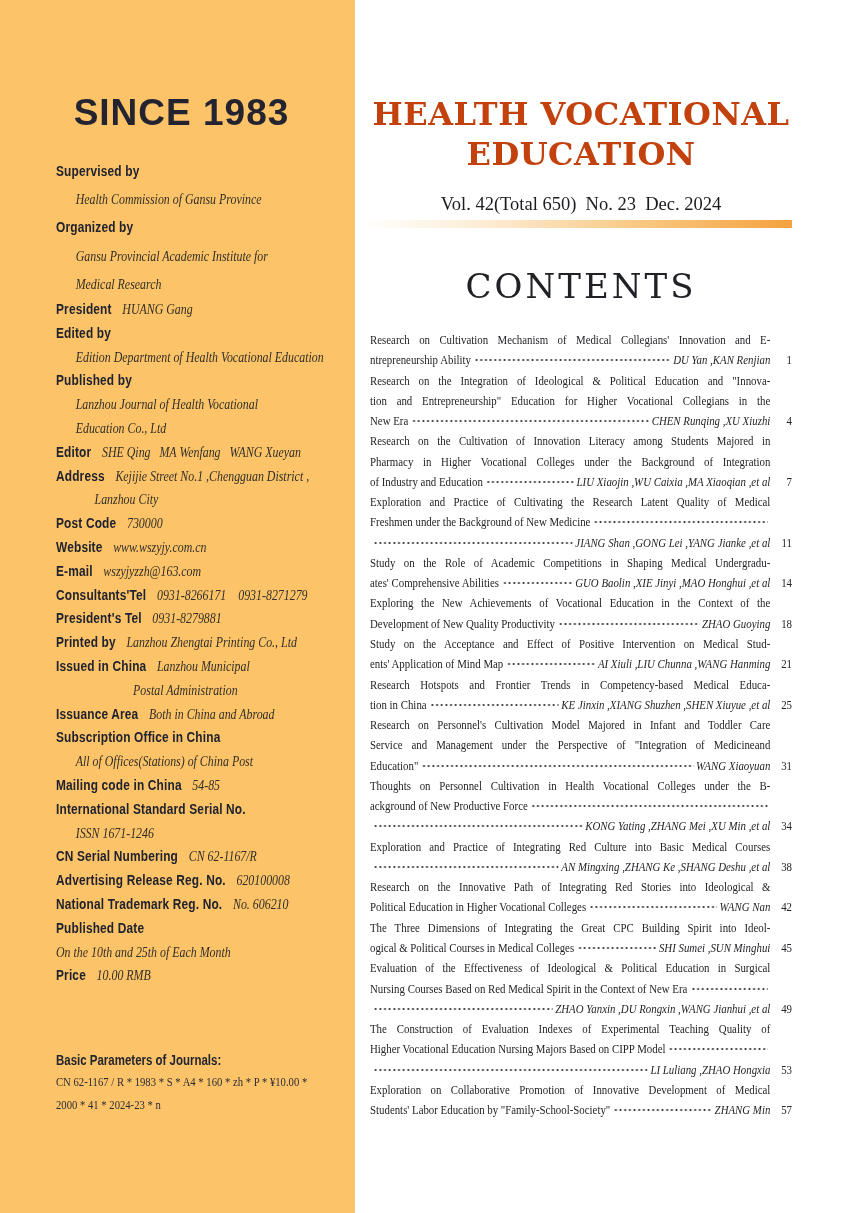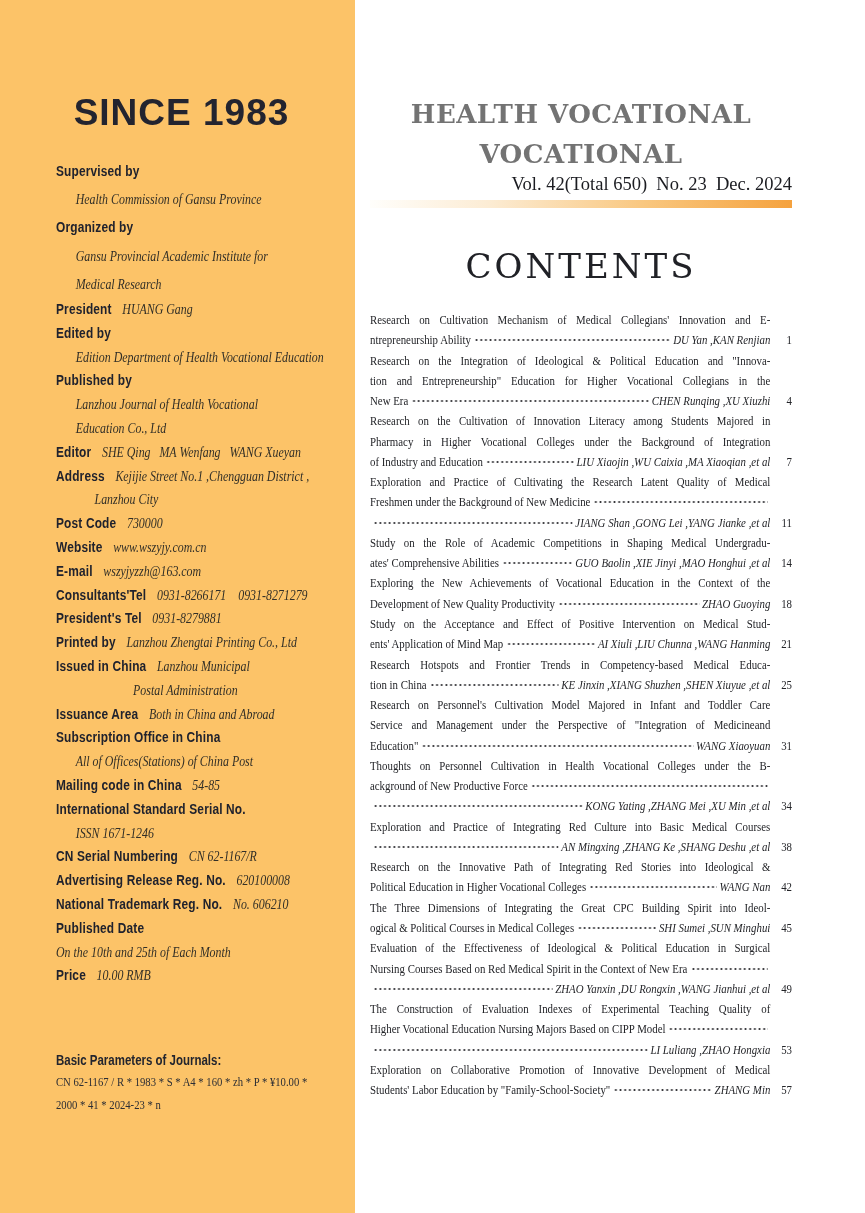--- a/index.html
+++ b/index.html
@@ -22,22 +22,22 @@
   .sb-value.after{margin-left:13px;}
   .sb-footer{margin-top:62px;}
   .sb-footer .flabel{font-family:"Liberation Sans",sans-serif;font-weight:700;
                      font-size:14px;line-height:21px;color:#23252e;}
   .sb-footer .fparam{font-family:"Liberation Serif",serif;font-size:13px;
                      line-height:22.5px;color:#2b2d34;white-space:pre;}
 
   
   .main{position:absolute;left:370px;top:0;width:422px;}
   .j-title{margin-top:94px;text-align:center;font-family:"DejaVu Serif",serif;
-           font-weight:700;font-size:26px;line-height:40px;letter-spacing:.5px;color:#737373;}
-  .issue{text-align:right;font-size:18.5px;line-height:20px;
+           font-weight:700;font-size:32px;line-height:40px;letter-spacing:.5px;color:#c2410c;}
+  .issue{margin-top:20px;text-align:center;font-size:18.5px;line-height:20px;
          color:#1b1c21;white-space:pre;}
   .grad-bar{margin-top:6px;height:8px;
             background:linear-gradient(90deg,#fffefb 0%,#fcecd4 28%,#f9c77f 65%,#f5a23e 100%);}
   .contents-title{margin-top:36px;text-align:center;font-family:"DejaVu Serif",serif;
                   font-size:34px;line-height:44px;letter-spacing:3px;color:#202126;}
 
   
   .toc{margin-top:24px;width:506px;transform:scaleX(0.834);transform-origin:left top;}
   .toc-line{display:flex;align-items:baseline;height:20.27px;font-size:13px;
             color:#232428;font-family:"Liberation Serif",serif;}
@@ -96,21 +96,21 @@
         <div class="flabel">Basic Parameters of Journals:</div>
         <div class="fparam">CN 62-1167 / R * 1983 * S * A4 * 160 * zh * P * ¥10.00 *</div>
         <div class="fparam">2000 * 41 * 2024-23 * n</div>
       </div>
     </div>
 </div>
 
 <div class="main">
   <div class="j-title">
     <div>HEALTH VOCATIONAL</div>
-    <div>VOCATIONAL</div>
+    <div>EDUCATION</div>
   </div>
   <div class="issue">Vol. 42(Total 650)  No. 23  Dec. 2024</div>
   <div class="grad-bar"></div>
   <div class="contents-title">CONTENTS</div>
   <div class="toc">
 
   <div class="toc-line">
         <div class="toc-body plain">Research on Cultivation Mechanism of Medical Collegians' Innovation and E-</div>
         <span class="toc-page"></span>
       </div>

